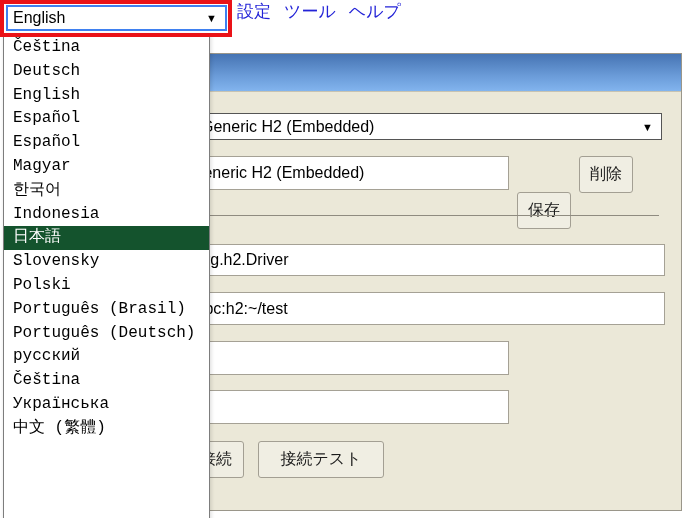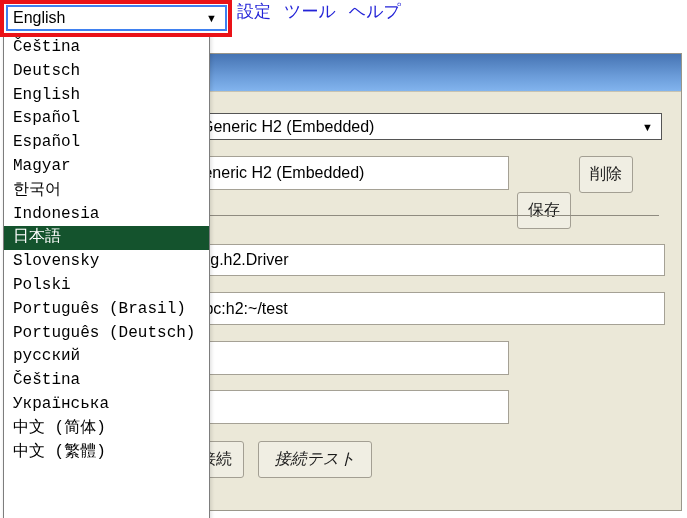--- a/index.html
+++ b/index.html
@@ -84,21 +84,21 @@
     <button class="btn" style="left:570px;top:102px;width:54px;height:37px;">削除</button>
 
     <hr class="divider">
 
     <input class="fld" style="left: 182px; top: 190px; width: 474px; height: 32px;" value="org.h2.Driver">
     <input class="fld" style="left: 178px; top: 238px; width: 478px; height: 33px;" value="jdbc:h2:~/test">
     <input class="fld" style="left: 178px; top: 287px; width: 322px; height: 34px;" value="">
     <input class="fld" type="password" style="left: 178px; top: 336px; width: 322px; height: 34px;" value="">
 
     <button class="btn" style="left:179px;top:387px;width:56px;height:37px;">接続</button>
-    <button class="btn" style="left:249px;top:387px;width:114px;height:37px;font-style:italic;">接続テスト</button>
+    <button class="btn" style="left:249px;top:387px;width:126px;height:37px;">接続テスト</button>
   </div>
 
   <div class="top-links">
     <a>設定</a>
     <a>ツール</a>
     <a>ヘルプ</a>
   </div>
 
   <div class="lang-list">
 
@@ -111,21 +111,20 @@
       <div class="lang-item">한국어</div>
       <div class="lang-item">Indonesia</div>
       <div class="lang-item highlighted">日本語</div>
       <div class="lang-item">Slovensky</div>
       <div class="lang-item">Polski</div>
       <div class="lang-item">Português (Brasil)</div>
       <div class="lang-item">Português (Deutsch)</div>
       <div class="lang-item">русский</div>
       <div class="lang-item">Čeština</div>
       <div class="lang-item">Українська</div>
-      <div class="lang-item">中文 (简体)</div>
       <div class="lang-item">中文 (繁體)</div>
     </div>
 
   <div class="lang-select">
     <span class="grow">English</span>
     <span class="arrow">▼</span>
   </div>
 
   <div class="red-box"></div>
 

